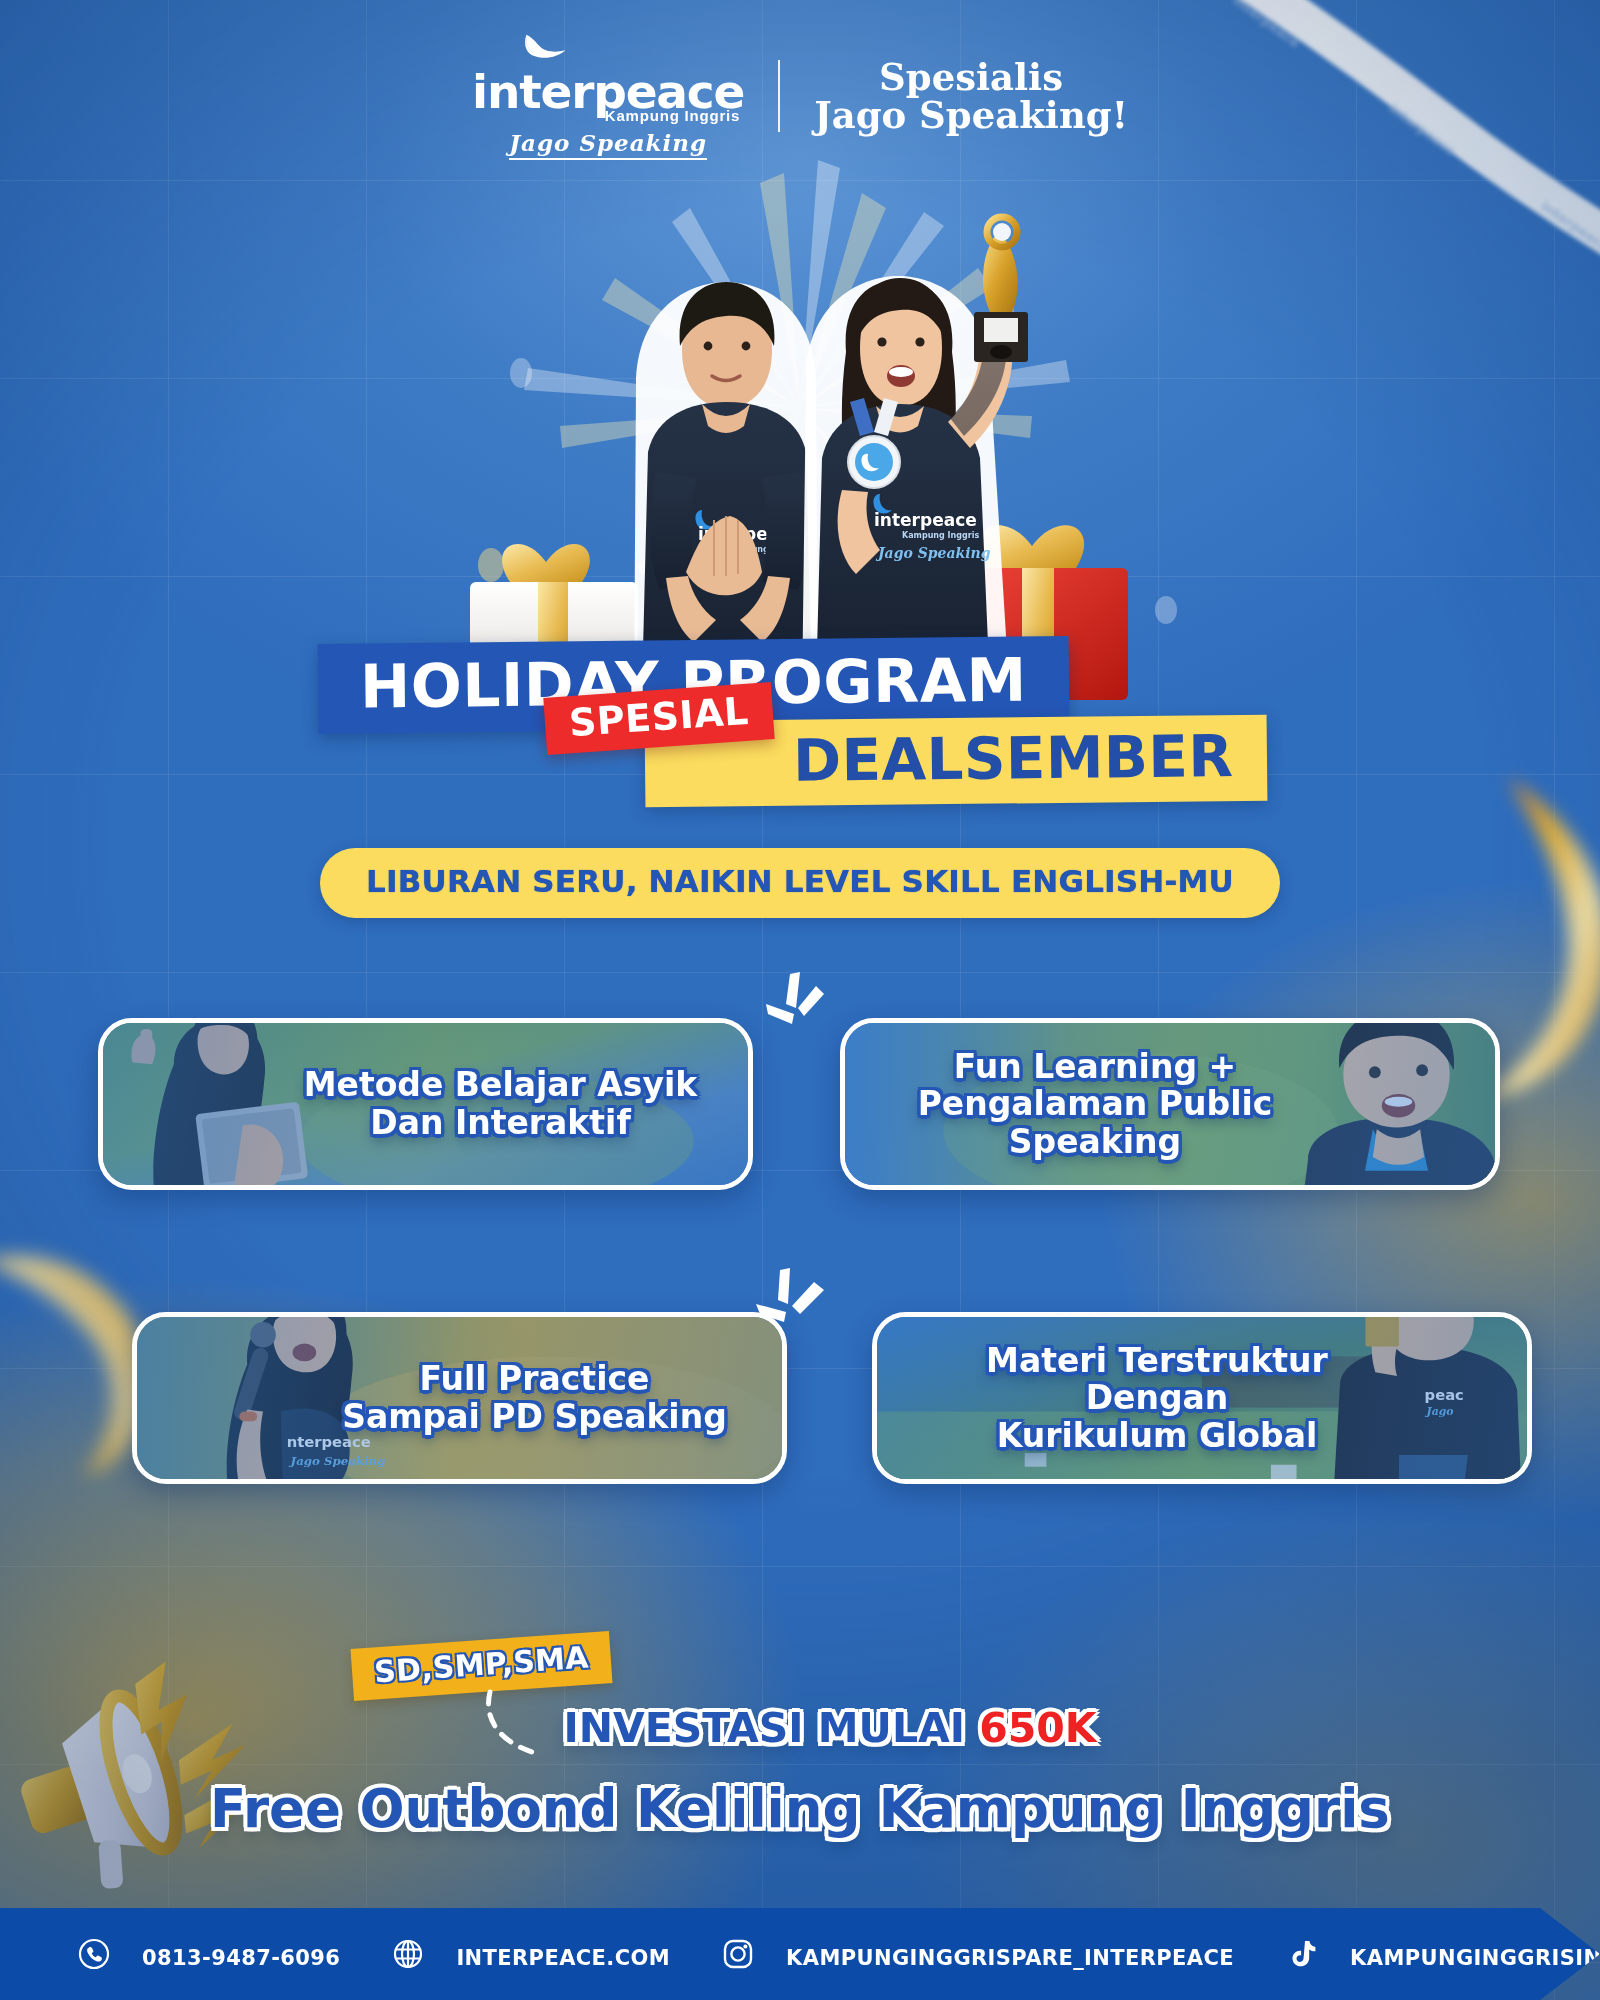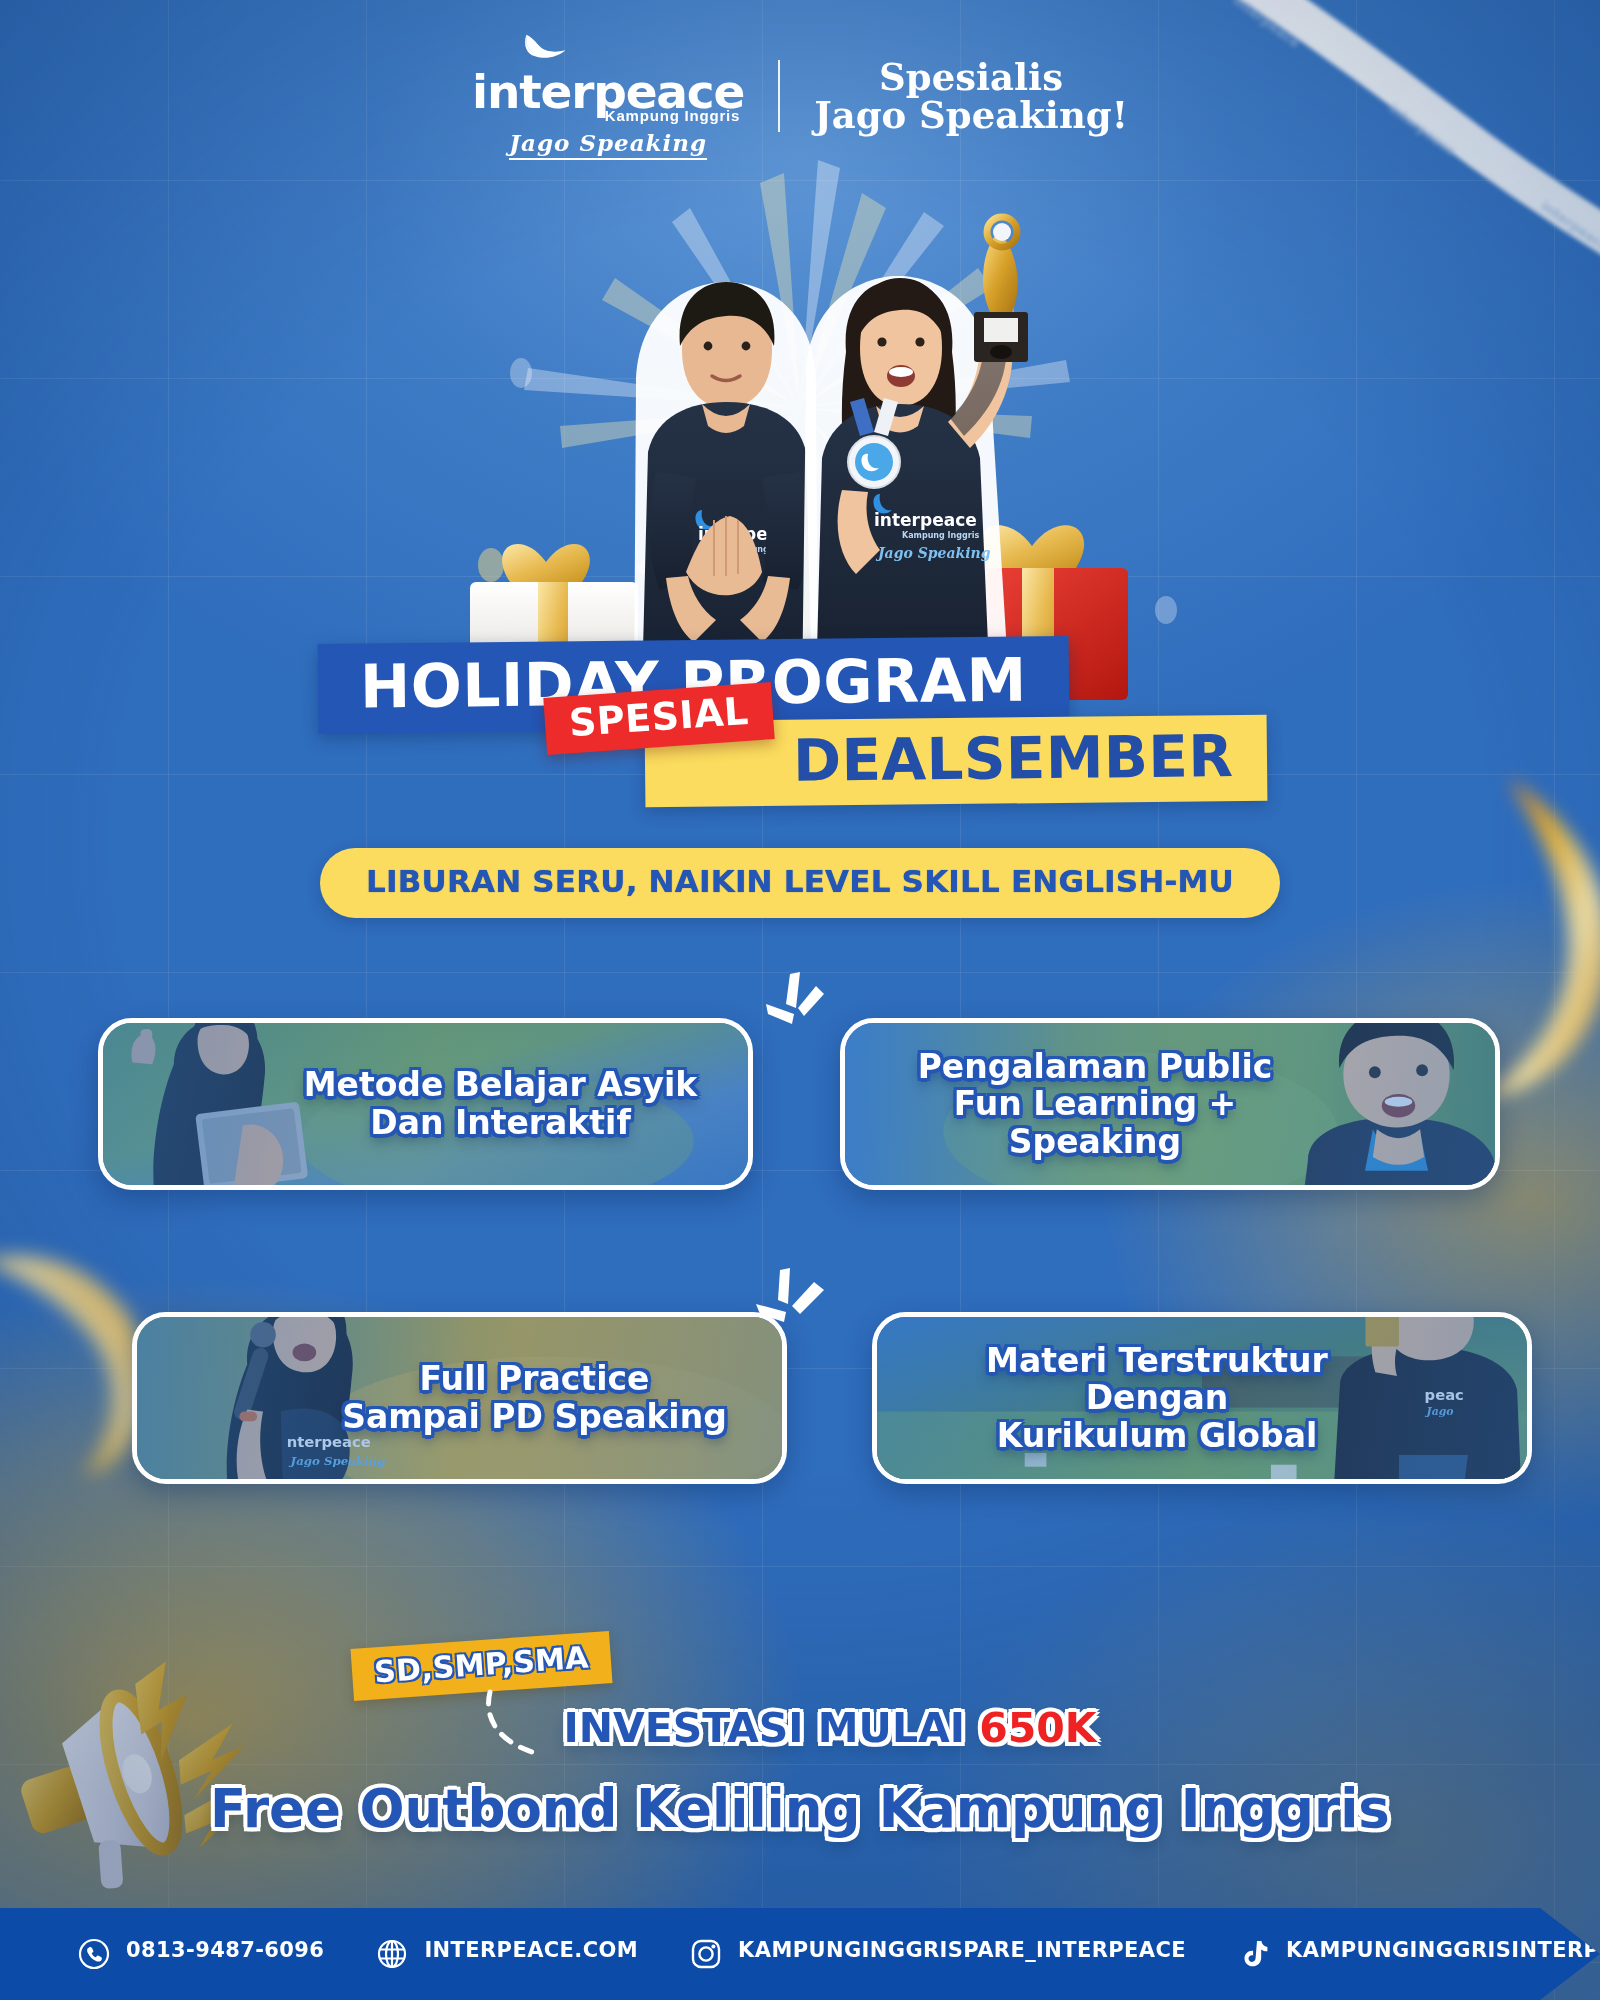--- a/index.html
+++ b/index.html
@@ -214,21 +214,21 @@
   }
 
   
   .footer{
     position:absolute; left:0; right:0; bottom:0; height:92px; z-index:25;
     background:#0c4ba8;
     clip-path:polygon(0 0, 1540px 0, 1600px 46px, 1540px 92px, 0 92px);
     display:flex; align-items:center; justify-content:flex-start;
     padding-left:78px; gap:52px;
   }
-  .fitem{ display:flex; align-items:flex-start; gap:16px; }
+  .fitem{ display:flex; align-items:flex-end; gap:32px; }
   .fitem .flabel{
     color:#fff; font-weight:700; font-size:21px; letter-spacing:.4px;
     font-family:"DejaVu Sans", sans-serif; white-space:nowrap;
   }
   .ficon{ width:32px; height:32px; flex:none; }
 </style>
 </head>
 <body>
 
 <div class="poster">
@@ -518,22 +518,22 @@
           <circle cx="538" cy="50" r="6" fill="#2b211b"></circle>
             <circle cx="586" cy="48" r="6" fill="#2b211b"></circle>
           <ellipse cx="562" cy="84" rx="17" ry="12" fill="#8c3b33"></ellipse>
           <ellipse cx="562" cy="80" rx="14" ry="5" fill="#fff"></ellipse>
           <path d="M536 108 C 546 130 574 134 584 112 L 592 150 L 528 150 Z" fill="#2f8fd0"></path>
           <path d="M540 108 q22 18 44 0 l4 28 q-26 16 -52 0 Z" fill="#eec39c"></path>
         </g>
       </svg>
       <div class="tint"></div>
       <div class="ctext">
+          <div>Fun Learning +</div>
           <div>Pengalaman Public</div>
-          <div>Fun Learning +</div>
           <div>Speaking</div>
         </div>
     </div>
 
     <div class="card c3">
       <svg class="photo" viewBox="0 0 655 172" preserveAspectRatio="none">
         <defs>
             <linearGradient id="p3" x1="0" y1="0" x2="1" y2="0">
           <stop offset="0" stop-color="#6d8a72"></stop>
               <stop offset=".3" stop-color="#8f9a57"></stop>

